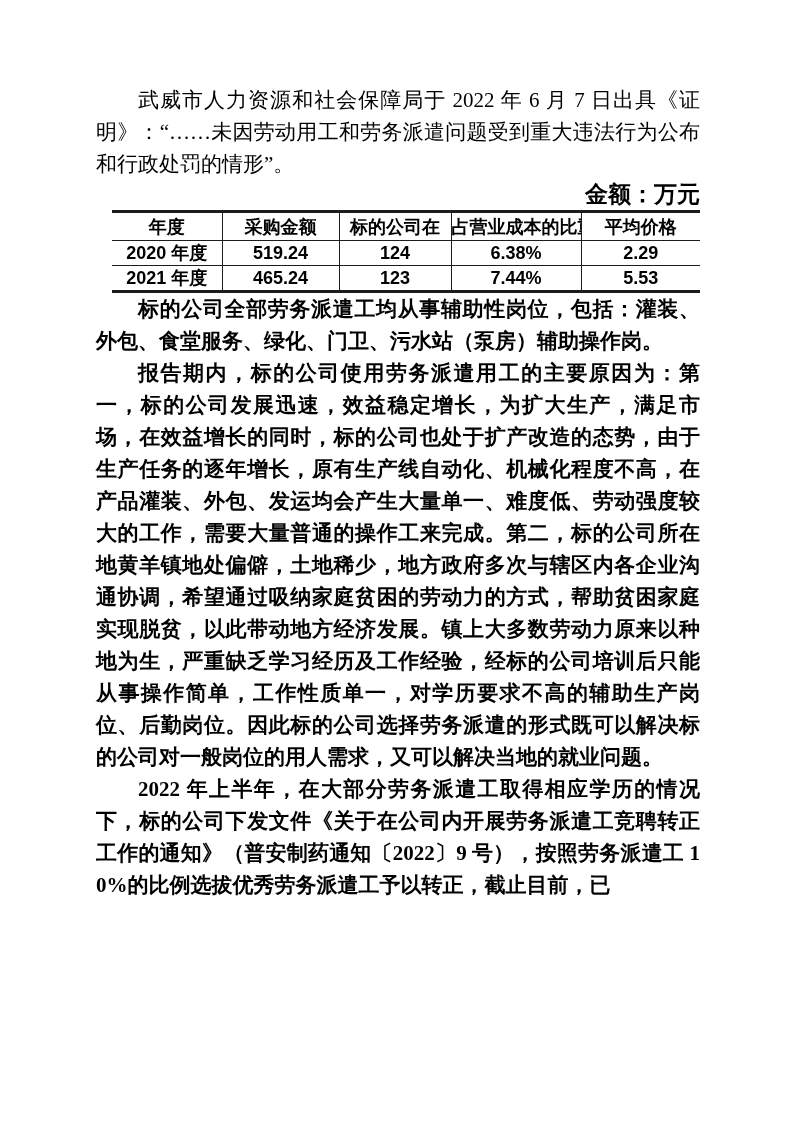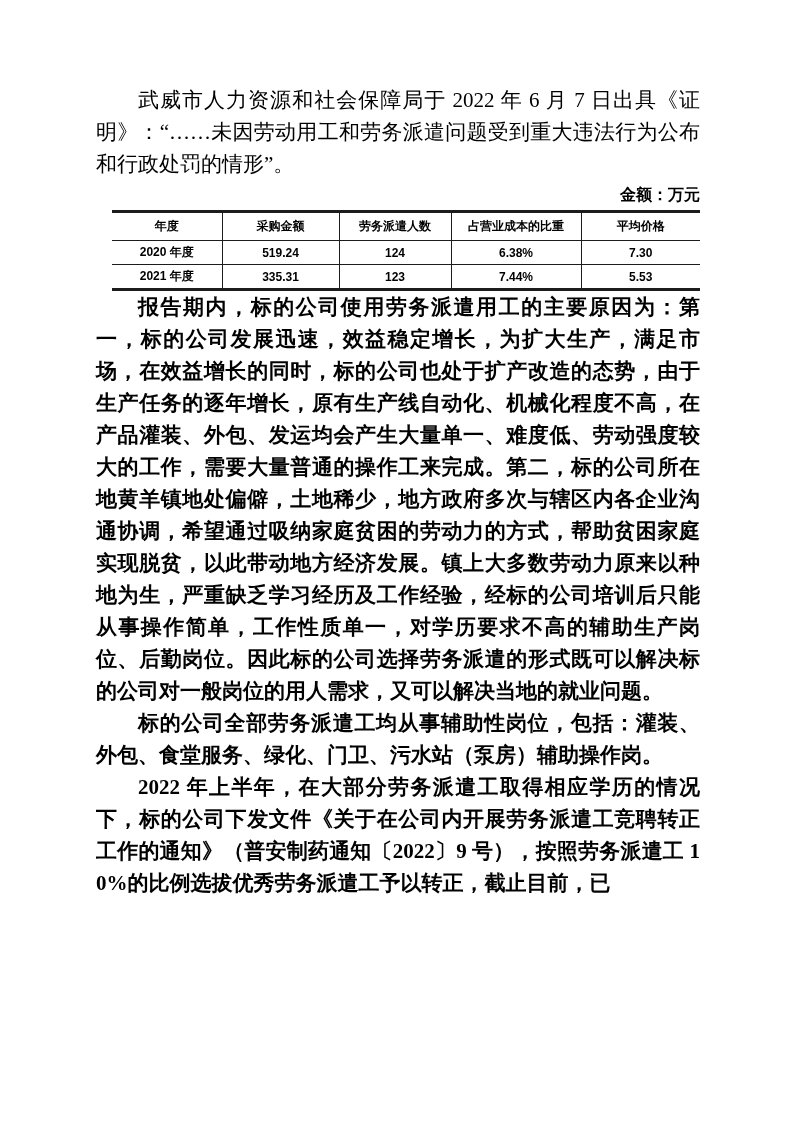--- a/index.html
+++ b/index.html
@@ -31,35 +31,35 @@
     word-break: break-all;
   }
   .song {
     font-weight: 400;
   }
   .kai {
     font-weight: 700;
   }
   .unit-note {
     margin: 0;
-    font-size: 16px;
+    font-size: 23px;
     line-height: 30px;
     font-weight: 700;
     text-align: right;
   }
   table.proc {
     border-collapse: collapse;
     table-layout: fixed;
     width: 588px;
     margin-left: 16px;
     border-top: 3px solid #1c1c1c;
     border-bottom: 3px solid #1c1c1c;
     font-family: "Liberation Sans", "DejaVu Sans", sans-serif;
     font-weight: 700;
-    font-size: 12px;
+    font-size: 18px;
   }
   table.proc th, table.proc td {
     border: 1.2px solid #1c1c1c;
     text-align: center;
     vertical-align: middle;
     padding: 0;
     white-space: nowrap;
     overflow: hidden;
   }
   table.proc th { height: 27px; font-weight: 700; }
@@ -89,43 +89,43 @@
       <col class="col-year">
         <col class="col-amt">
         <col class="col-num">
         <col class="col-ratio">
         <col class="col-price">
     </colgroup>
     <thead>
       <tr>
         <th>年度</th>
         <th>采购金额</th>
-        <th>劳务派遣人数</th>
+        <th>标的公司在</th>
         <th>占营业成本的比重</th>
         <th>平均价格</th>
       </tr>
     </thead>
     <tbody>
       <tr>
         <td>2020 年度</td>
         <td>519.24</td>
         <td>124</td>
         <td>6.38%</td>
-        <td>7.30</td>
+        <td>2.29</td>
       </tr>
       <tr>
         <td>2021 年度</td>
-        <td>335.31</td>
+        <td>465.24</td>
         <td>123</td>
         <td>7.44%</td>
         <td>5.53</td>
       </tr>
     </tbody>
   </table>
 
+  <p class="para kai">标的公司全部劳务派遣工均从事辅助性岗位，包括：灌装、外包、食堂服务、绿化、门卫、污水站（泵房）辅助操作岗。</p>
+
   <p class="para kai">报告期内，标的公司使用劳务派遣用工的主要原因为：第一，标的公司发展迅速，效益稳定增长，为扩大生产，满足市场，在效益增长的同时，标的公司也处于扩产改造的态势，由于生产任务的逐年增长，原有生产线自动化、机械化程度不高，在产品灌装、外包、发运均会产生大量单一、难度低、劳动强度较大的工作，需要大量普通的操作工来完成。第二，标的公司所在地黄羊镇地处偏僻，土地稀少，地方政府多次与辖区内各企业沟通协调，希望通过吸纳家庭贫困的劳动力的方式，帮助贫困家庭实现脱贫，以此带动地方经济发展。镇上大多数劳动力原来以种地为生，严重缺乏学习经历及工作经验，经标的公司培训后只能从事操作简单，工作性质单一，对学历要求不高的辅助生产岗位、后勤岗位。因此标的公司选择劳务派遣的形式既可以解决标的公司对一般岗位的用人需求，又可以解决当地的就业问题。</p>
-
-  <p class="para kai">标的公司全部劳务派遣工均从事辅助性岗位，包括：灌装、外包、食堂服务、绿化、门卫、污水站（泵房）辅助操作岗。</p>
 
 
   <p class="para kai">2022 年上半年，在大部分劳务派遣工取得相应学历的情况下，标的公司下发文件《关于在公司内开展劳务派遣工竞聘转正工作的通知》（普安制药通知〔2022〕9 号），按照劳务派遣工 10%的比例选拔优秀劳务派遣工予以转正，截止目前，已</p>
 
 </div>
 
 </body></html>

